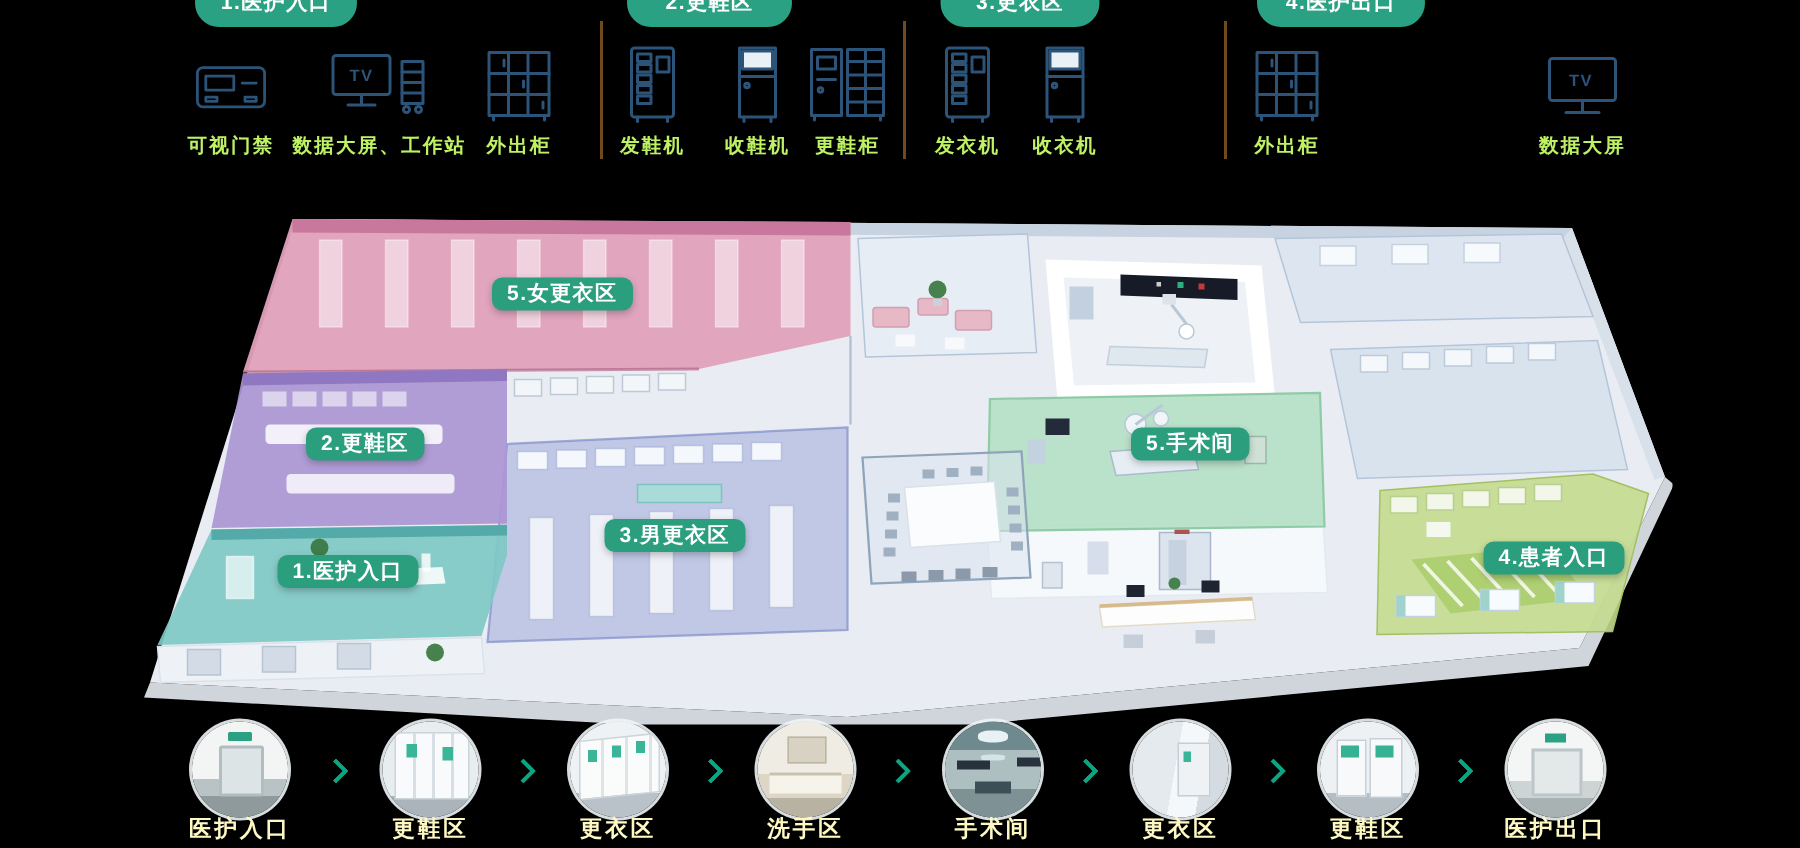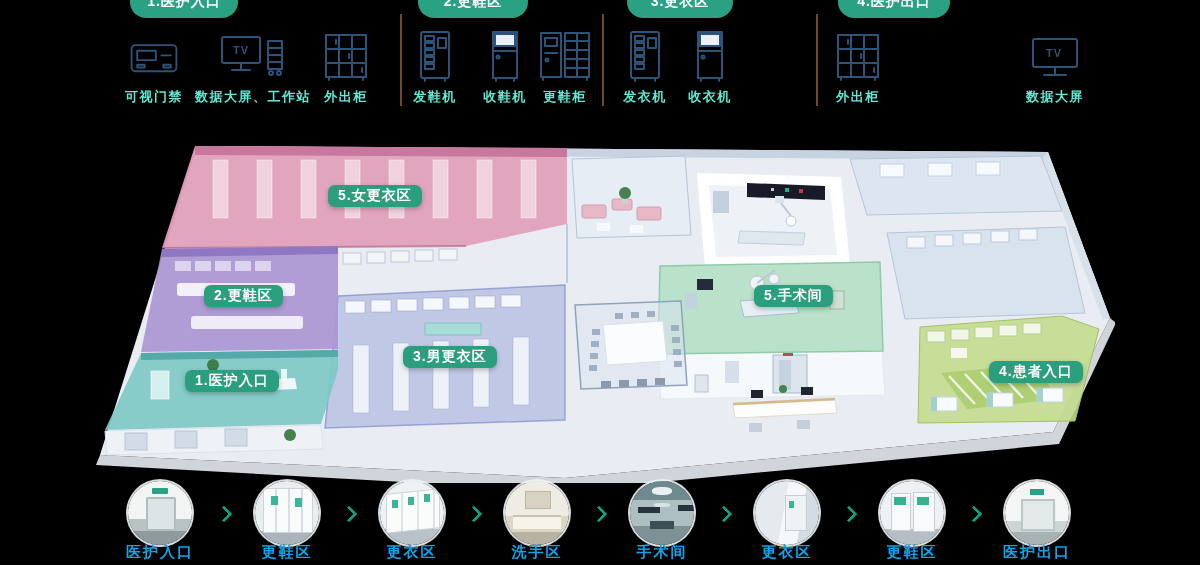--- a/index.html
+++ b/index.html
@@ -6,39 +6,39 @@
   .stage{position:relative;width:1200px;height:565px;background:#000;overflow:hidden;
          font-family:"Liberation Sans","DejaVu Sans",sans-serif;}
 
   
   .pill{position:absolute;top:-14px;height:32px;line-height:31px;border-radius:16px;
         background:#2ba183;color:#fff;font-size:14px;font-weight:bold;text-align:center;
         letter-spacing:1px;}
   .eq-item{position:absolute;top:28px;height:78px;width:130px;display:flex;flex-direction:column;
            align-items:center;justify-content:flex-end;}
   .eq-item .eq-icon{display:flex;align-items:flex-end;justify-content:flex-start;height:56px;}
-  .eq-item .eq-label{margin-top:5px;font-size:13px;font-weight:bold;color:#5eead4;
+  .eq-item .eq-label{margin-top:5px;font-size:13px;font-weight:bold;color:#bef264;
                      letter-spacing:1.5px;white-space:nowrap;}
   .eq-icon svg{stroke:#2c5378;fill:none;stroke-width:2;stroke-linecap:round;stroke-linejoin:round;}
   .eq-icon svg .fillpanel{fill:#e9f1f6;stroke:#2c5378;}
   .eq-icon svg .tvtxt{fill:#2c5378;stroke:none;font-size:11px;font-weight:bold;letter-spacing:1px;}
   .divider{position:absolute;top:14px;width:2px;height:92px;background:#7d5224;opacity:.9;}
 
   
   .plan{position:absolute;left:85px;top:133px;width:1030px;height:350px;}
   .zone-badge{position:absolute;padding:2px 10px;border-radius:7px;background:#2b9e7d;color:#fff;
               font-size:14px;font-weight:bold;letter-spacing:1px;white-space:nowrap;
               box-shadow:0 2px 5px rgba(0,0,0,.25);}
 
   
   .photo{position:absolute;top:481px;width:64px;height:64px;border-radius:50%;overflow:hidden;
          box-shadow:0 0 0 2px rgba(238,244,247,.9);}
   .photo::before,.photo::after{content:"";position:absolute;}
   .flow-label{position:absolute;top:543px;width:110px;text-align:center;font-size:15px;
-              font-weight:bold;color:#0ea5e9;letter-spacing:2px;white-space:nowrap;}
+              font-weight:bold;color:#fef9c3;letter-spacing:2px;white-space:nowrap;}
   .arrow{position:absolute;top:508px;width:9px;height:9px;border-top:3px solid #0ca583;
          border-right:3px solid #0ca583;transform:rotate(45deg);border-radius:1px;}
 
   .s1{background:linear-gradient(180deg,#f2f5f4 0 60%,#b9c3c5 60% 78%,#8f9a9c 78%);}
   .s1::before{left:18px;top:16px;width:26px;height:30px;background:#dde4e6;border:2px solid #b2bdc0;border-radius:2px;}
   .s1::after{left:24px;top:7px;width:16px;height:6px;background:#2ba183;border-radius:1px;}
   .s2{background:linear-gradient(180deg,#e8edf0 0 78%,#aab4ba 78%);}
   .s2::before{left:8px;top:7px;width:48px;height:43px;background:repeating-linear-gradient(90deg,#f8fafb 0 11px,#d8dfe4 11px 13px);border:1px solid #ccd5da;}
   .s2::after{top:15px;left:16px;width:7px;height:9px;background:#3ab598;box-shadow:24px 2px 0 #3ab598;}
   .s3{background:linear-gradient(180deg,#eef2f4 0 75%,#b9c2c8 75%);}

